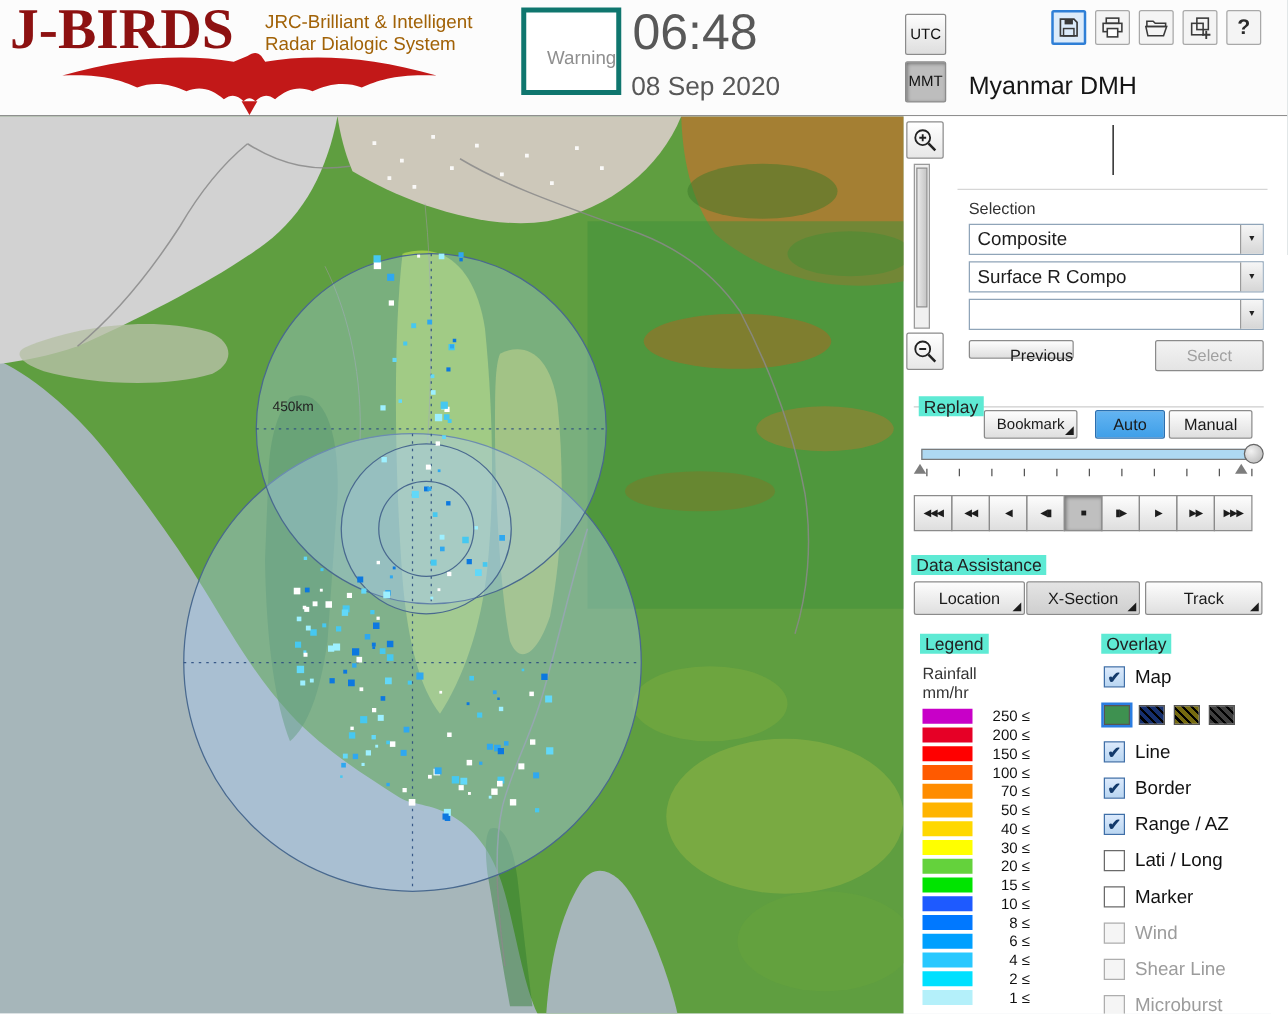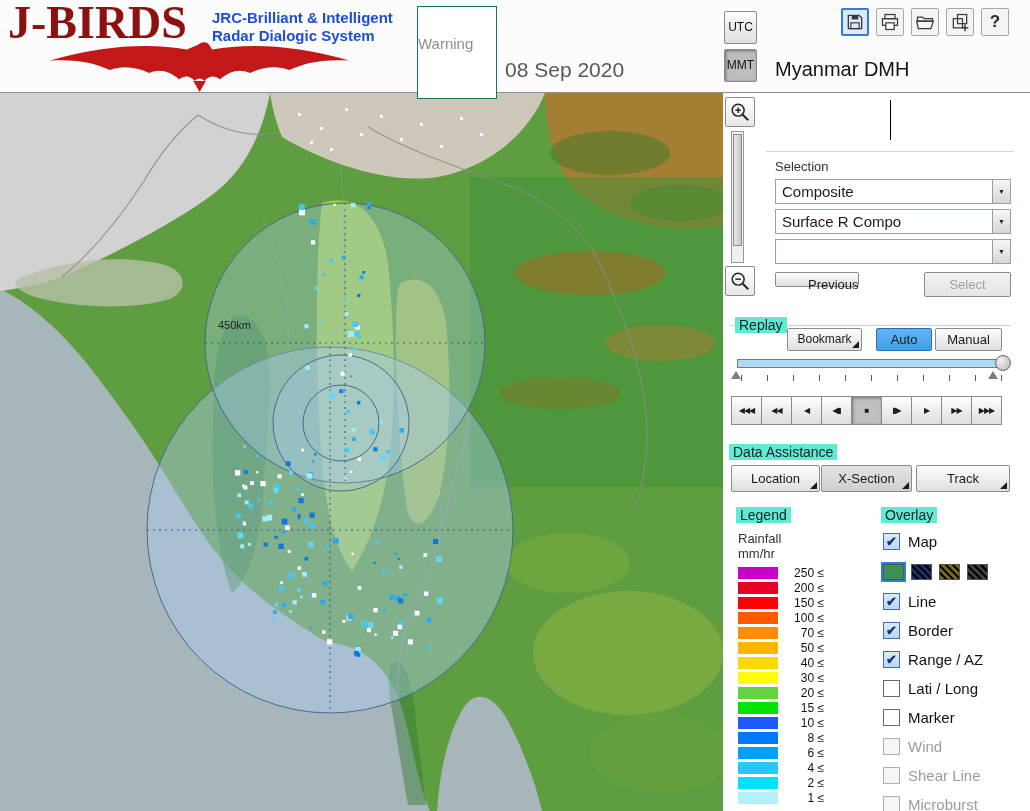--- a/index.html
+++ b/index.html
@@ -3,23 +3,23 @@
 <meta charset="utf-8">
 <style>
   * { margin:0; padding:0; box-sizing:border-box; }
   body { font-family:"Liberation Sans", sans-serif; background:#fff; }
   .app { position:relative; width:1030px; height:811px; overflow:hidden; background:#fff; }
   .abs { position:absolute; }
 
   
   .header { position:absolute; left:0; top:0; width:1030px; height:93px; background:#fcfcfc; border-bottom:1px solid #8f8f8f; }
   .logo-title { position:absolute; left:8px; top:-4px; font-family:"Liberation Serif", serif; font-weight:bold; font-size:46px; color:#8d1111; }
-  .logo-sub { position:absolute; left:212px; top:9px; font-size:15px; font-weight:bold; color:#1d4ed8; line-height:18px; }
+  .logo-sub { position:absolute; left:212px; top:9px; font-size:15px; font-weight:normal; color:#a16207; line-height:18px; }
   .eagle { position:absolute; left:2px; top:40px; }
-  .warning-box { position:absolute; left:417px; top:6px; width:80px; height:93px; background:#fff; border:1px solid #0f766e; text-align:left; }
+  .warning-box { position:absolute; left:417px; top:6px; width:80px; height:70px; background:#fff; border:4px solid #0f766e; text-align:right; }
   .warning-box span { display:inline-block; margin-top:28px; color:#8f8f8f; font-size:15px; }
   .time-big { position:absolute; left:506px; top:4px; font-size:40px; color:#585858; }
   .date-txt { position:absolute; left:505px; top:58px; font-size:21px; color:#585858; }
   .tzbtn { position:absolute; left:724px; width:33px; height:33px; font-size:12px; color:#111;
            background:linear-gradient(#fdfdfd,#dedede); border:1px solid #8b8b8b; border-radius:2px;
            text-align:center; line-height:31px; }
   .tzbtn.pressed { background:#bdbdbd; box-shadow:inset 1px 1px 3px rgba(0,0,0,.4); }
   .iconbtn { position:absolute; top:8px; width:28px; height:28px; background:#f4f4f4; border:1px solid #a8a8a8;
              border-radius:2px; display:flex; align-items:center; justify-content:center; }
   .iconbtn.sel { border:2px solid #2f7fd6; background:#dcebfa; }
@@ -325,20 +325,21 @@
       <div>JRC-Brilliant &amp; Intelligent</div>
       <div>Radar  Dialogic  System</div>
     </div>
     <svg class="eagle" width="392" height="52" viewBox="0 0 392 66">
       <path fill="#c21818" d="M196,6 C202,2 206,2 210,6 L214,12 C260,4 320,6 388,26 C350,24 330,30 312,38 C296,32 278,34 262,42 C248,36 236,40 224,50 C216,44 210,46 204,52 C200,48 196,48 192,52 C186,46 180,44 172,50 C160,40 148,36 134,42 C118,34 100,32 84,38 C66,30 46,24 8,26 C76,6 136,4 182,12 Z"></path>
       <path fill="#c21818" d="M190,52 L206,52 L198,66 Z"></path>
     </svg>
     <div class="warning-box">
       <span>Warning</span>
     </div>
+    <div class="time-big">06:48</div>
     <div class="date-txt">08 Sep 2020</div>
     <div class="tzbtn" style="top:11px;">UTC</div>
     <div class="tzbtn pressed" style="top:49px;">MMT</div>
 
     <div class="iconbtn sel" style="left:841px;">
       <svg width="20" height="20" viewBox="0 0 24 24">
         <path d="M4,4 h13 l3,3 v13 h-16 z" fill="none" stroke="#3a3a3a" stroke-width="1.6"></path>
         <rect x="8" y="4" width="8" height="5" fill="#3a3a3a"></rect>
         <rect x="7" y="13" width="10" height="7" fill="none" stroke="#3a3a3a" stroke-width="1.4"></rect>
       </svg>

